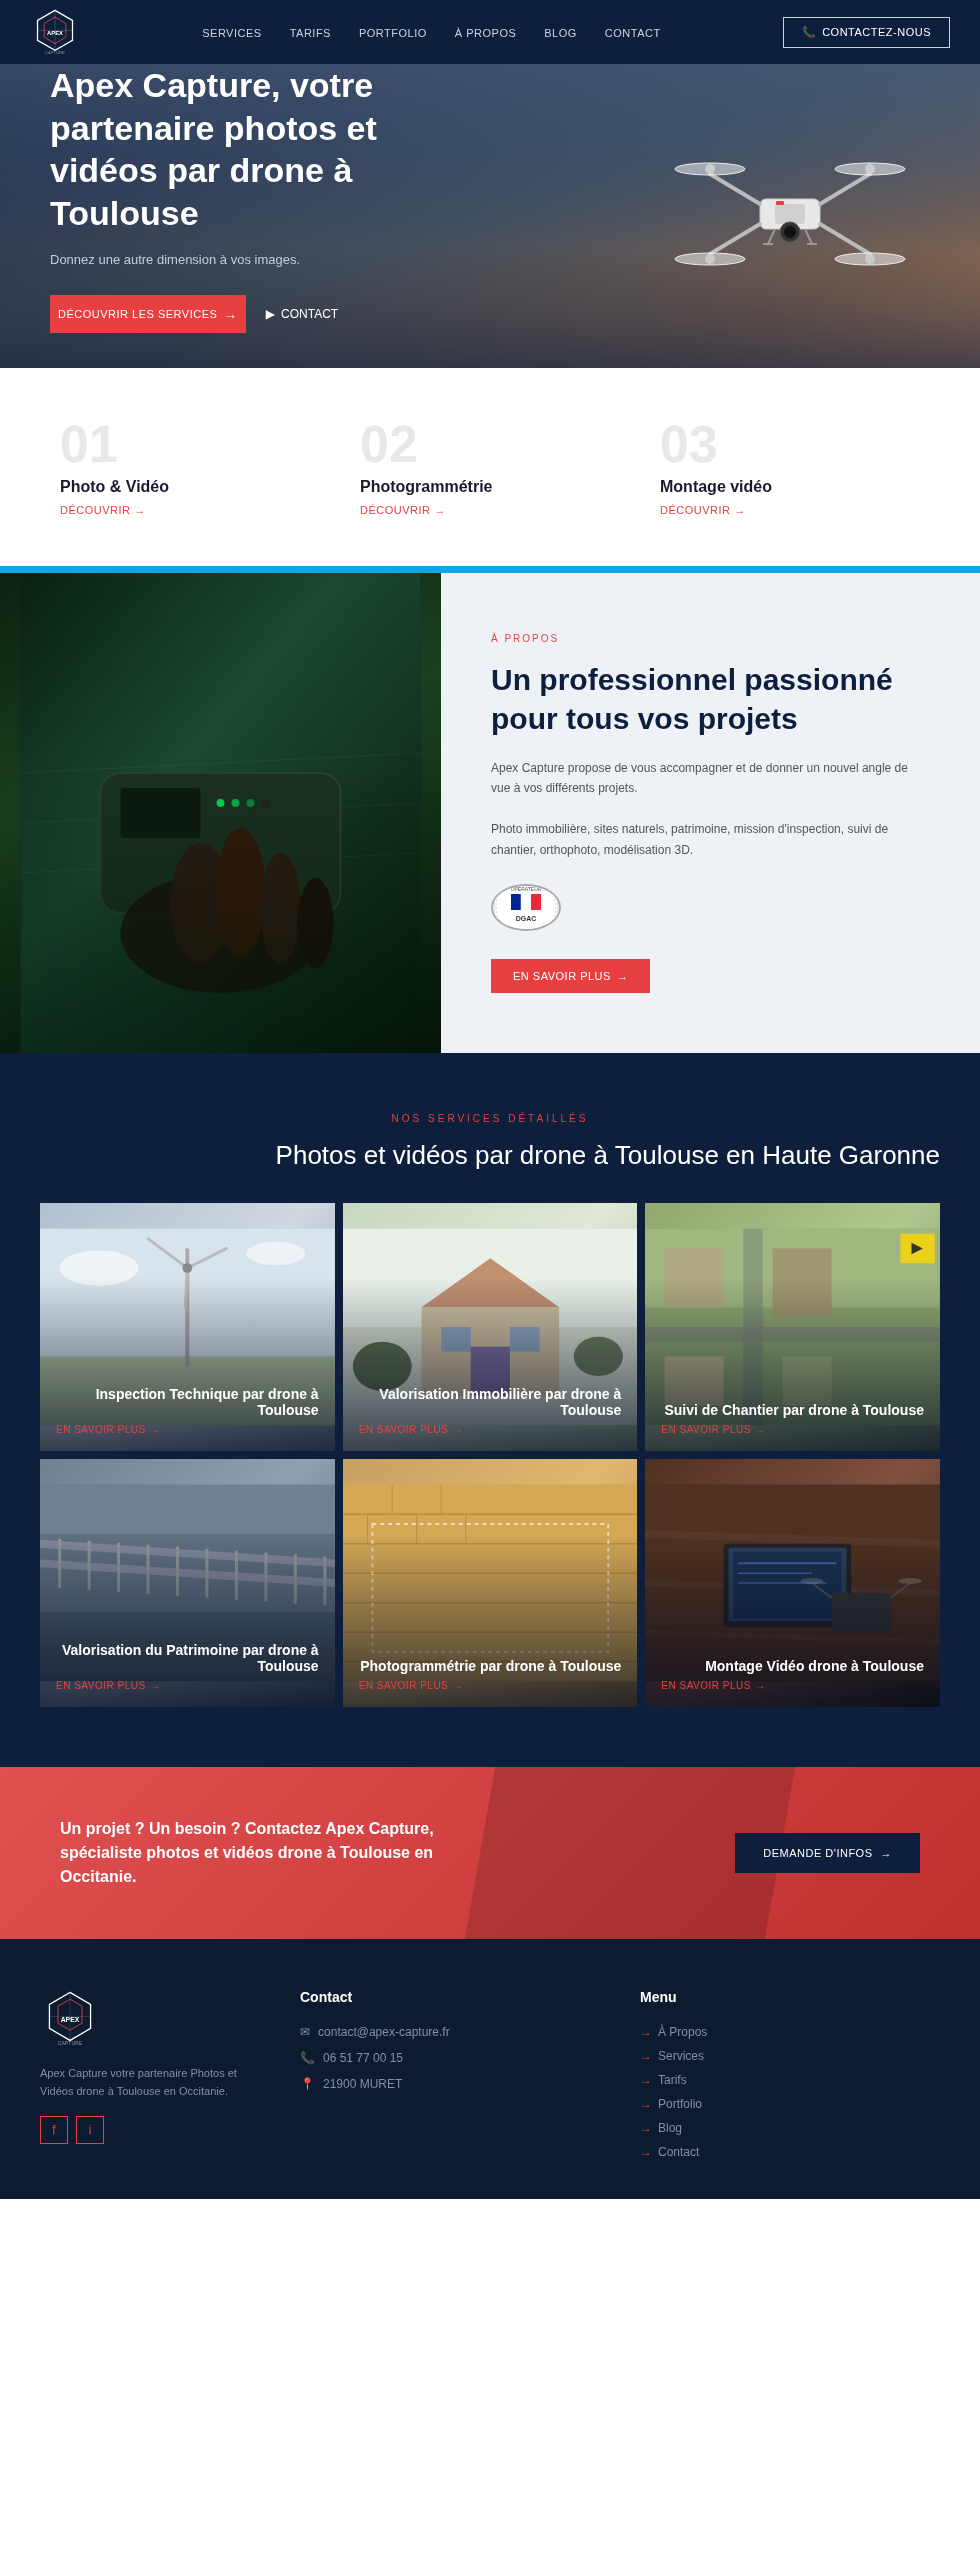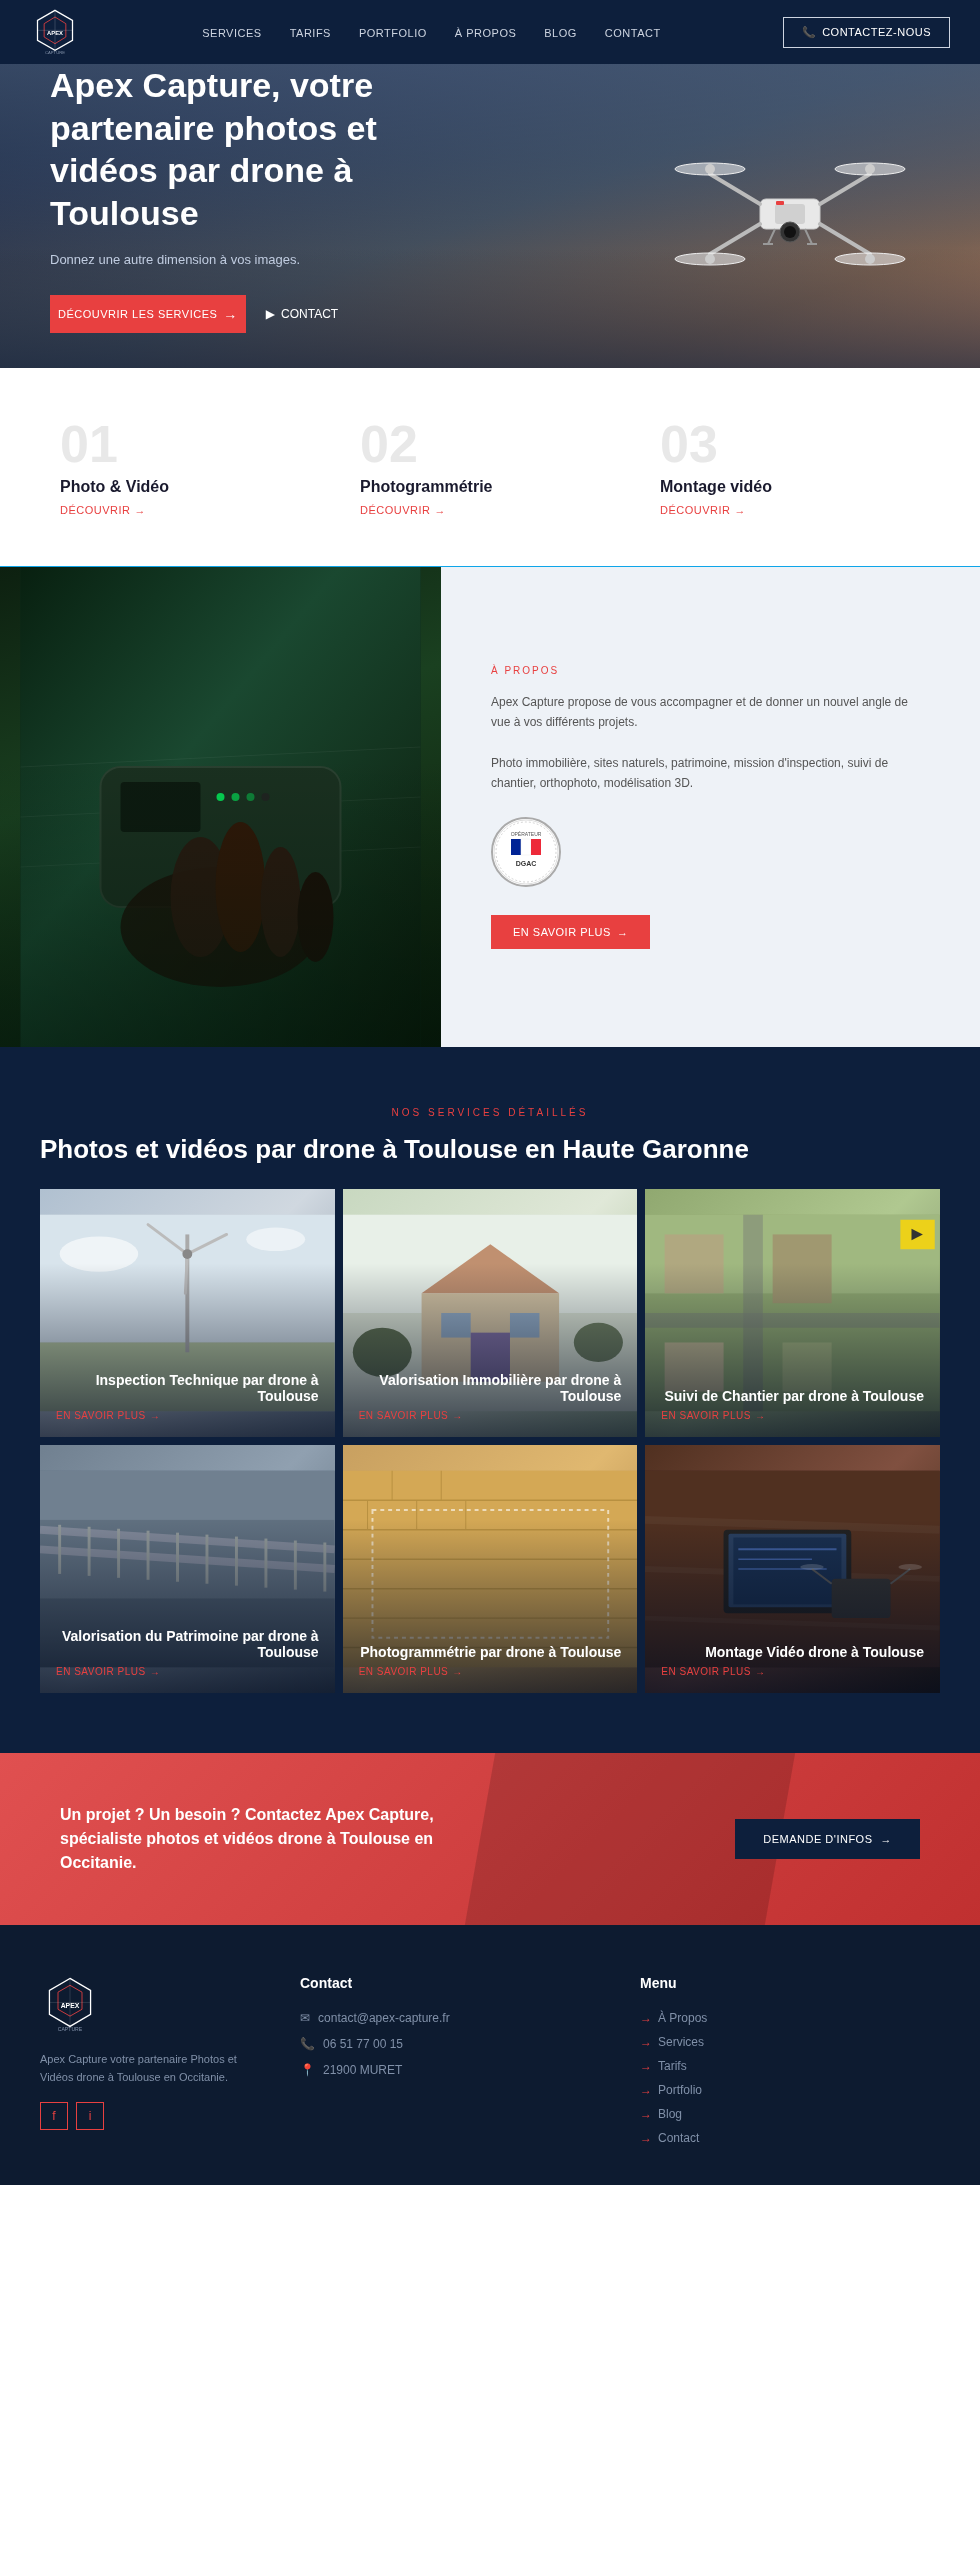--- a/index.html
+++ b/index.html
@@ -134,21 +134,21 @@
       width: 260px;
       height: 200px;
     }
 
     
     .services-bar {
       background: #fff;
       padding: 50px 40px;
       display: flex;
       justify-content: space-around;
-      border-bottom: 1px solid #0ea5e9;
+      border-bottom: 7px solid #0ea5e9;
     }
     .service-item {
       text-align: left;
       flex: 1;
       padding: 0 20px;
     }
     .service-number {
       font-size: 52px;
       font-weight: 900;
       color: #e8e8e8;
@@ -262,23 +262,23 @@
       color: #e84040;
       font-size: 10px;
       text-transform: uppercase;
       letter-spacing: 3px;
       text-align: center;
       margin-bottom: 16px;
     }
     .services-section h2 {
       color: #fff;
       font-size: 26px;
-      font-weight: 700;
-      text-align: left;
-      margin-bottom: 24px;
+      font-weight: 400;
+      text-align: right;
+      margin-bottom: 32px;
     }
     .services-grid {
       display: grid;
       grid-template-columns: repeat(3, 1fr);
       grid-template-rows: auto auto;
       gap: 8px;
     }
     .service-card {
       position: relative;
       overflow: hidden;
@@ -581,20 +581,21 @@
         <ellipse cx="180" cy="330" rx="30" ry="60" fill="#2a1a10" opacity="0.9"></ellipse>
         <ellipse cx="220" cy="320" rx="25" ry="65" fill="#301808"></ellipse>
         <ellipse cx="260" cy="335" rx="20" ry="55" fill="#2a1a10"></ellipse>
         <ellipse cx="295" cy="350" rx="18" ry="45" fill="#1a1008"></ellipse>
       </svg>
     </div>
     <div class="about-image-overlay"></div>
   </div>
   <div class="about-content">
     <div class="about-label">À PROPOS</div>
+    <h2>Un professionnel passionné pour tous vos projets</h2>
     <p>Apex Capture propose de vous accompagner et de donner un nouvel angle de vue à vos différents projets.<br><br>Photo immobilière, sites naturels, patrimoine, mission d'inspection, suivi de chantier, orthophoto, modélisation 3D.</p>
     <div class="dgac-badge">
 
       <svg viewBox="0 0 66 66" width="66" height="66" xmlns="http://www.w3.org/2000/svg">
         <circle cx="33" cy="33" r="32" fill="#fff" stroke="#ddd" stroke-width="1"></circle>
 
         <rect x="18" y="20" width="10" height="16" fill="#002395"></rect>
         <rect x="28" y="20" width="10" height="16" fill="#fff" stroke="#eee" stroke-width="0.5"></rect>
         <rect x="38" y="20" width="10" height="16" fill="#ED2939"></rect>
 

